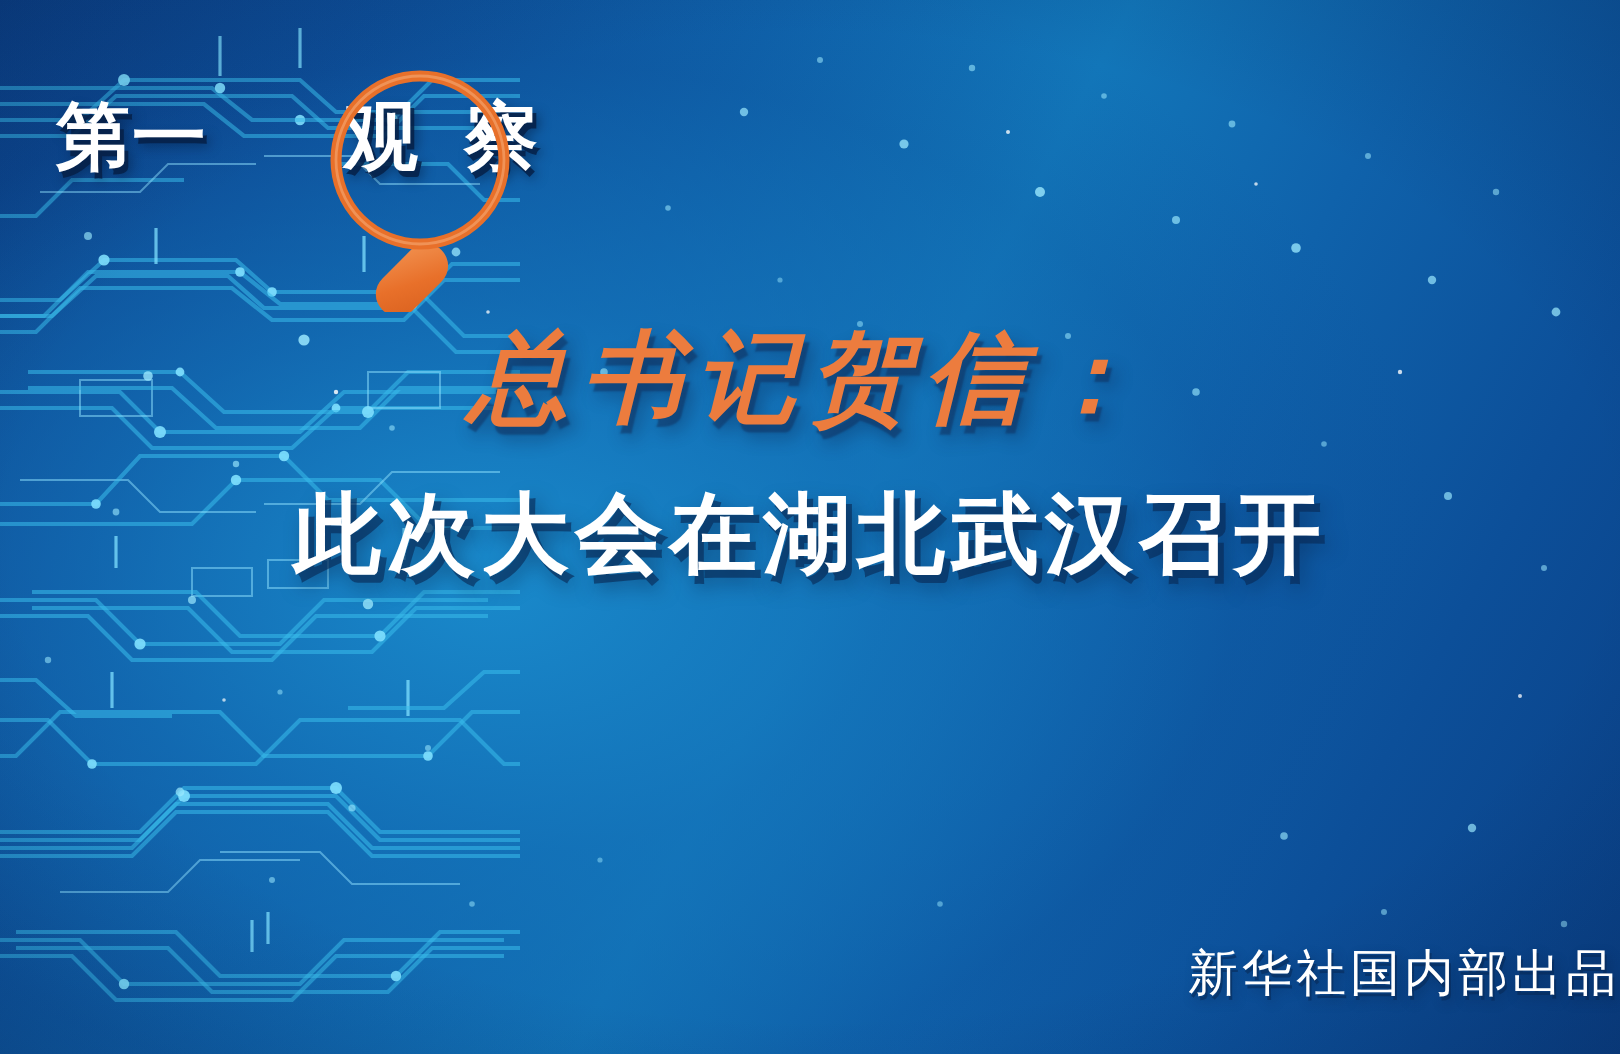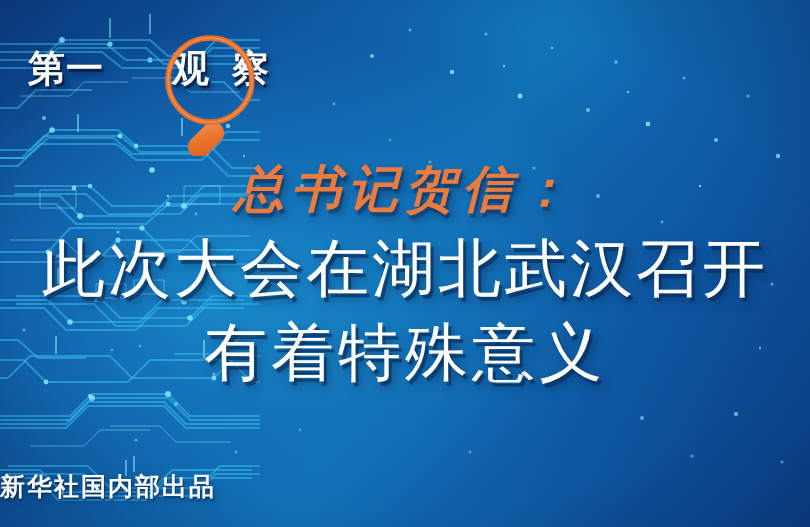--- a/index.html
+++ b/index.html
@@ -90,42 +90,42 @@
     line-height: 74px;
     font-weight: 700;
     font-style: italic;
     color: #ec7c3e;
     letter-spacing: 7px;
     text-shadow:
       2px 4px 1px rgba(16,48,92,0.55),
       4px 6px 9px rgba(8,32,70,0.45);
   }
   .white-line {
-    font-size: 63px;
+    font-size: 44px;
     line-height: 84px;
-    font-weight: 400;
+    font-weight: 700;
     color: #ffffff;
     letter-spacing: 3px;
     text-shadow:
       3px 4px 0 rgba(8,40,84,0.62),
       4px 6px 10px rgba(5,28,64,0.50);
   }
   .white-line.line-2 { letter-spacing: 4px; }
 
   
   #credit {
     position: absolute;
     left: 0;
     right: 0;
     top: 470px;
-    text-align: left;
+    text-align: right;
     font-family: "DejaVu Serif", "Liberation Serif", serif;
     font-size: 25px;
     line-height: 34px;
-    font-weight: 700;
+    font-weight: 400;
     color: #ffffff;
     letter-spacing: 2px;
     text-shadow:
       1px 2px 0 rgba(8,40,84,0.55),
       2px 3px 6px rgba(5,28,64,0.45);
   }
 </style>
 </head>
 <body>
 
@@ -313,18 +313,17 @@
         <rect x="-11" y="-4" width="22" height="42" rx="11" fill="url(#handleGrad)"></rect>
       </g>
       <circle cx="54" cy="50" r="42" fill="none" stroke="#e8702a" stroke-width="5.5"></circle>
       <circle cx="54" cy="50" r="42" fill="none" stroke="rgba(255,210,170,0.35)" stroke-width="1.4"></circle>
     </svg>
   </div>
 
   <div id="headline">
     <div class="orange-title">总书记贺信：</div>
     <div class="white-line line-1">此次大会在湖北武汉召开</div>
-    <div class="white-line line-2">有着特殊意义</div>
   </div>
 
   <div id="credit">新华社国内部出品</div>
 
 </div>
 
 </body></html>

